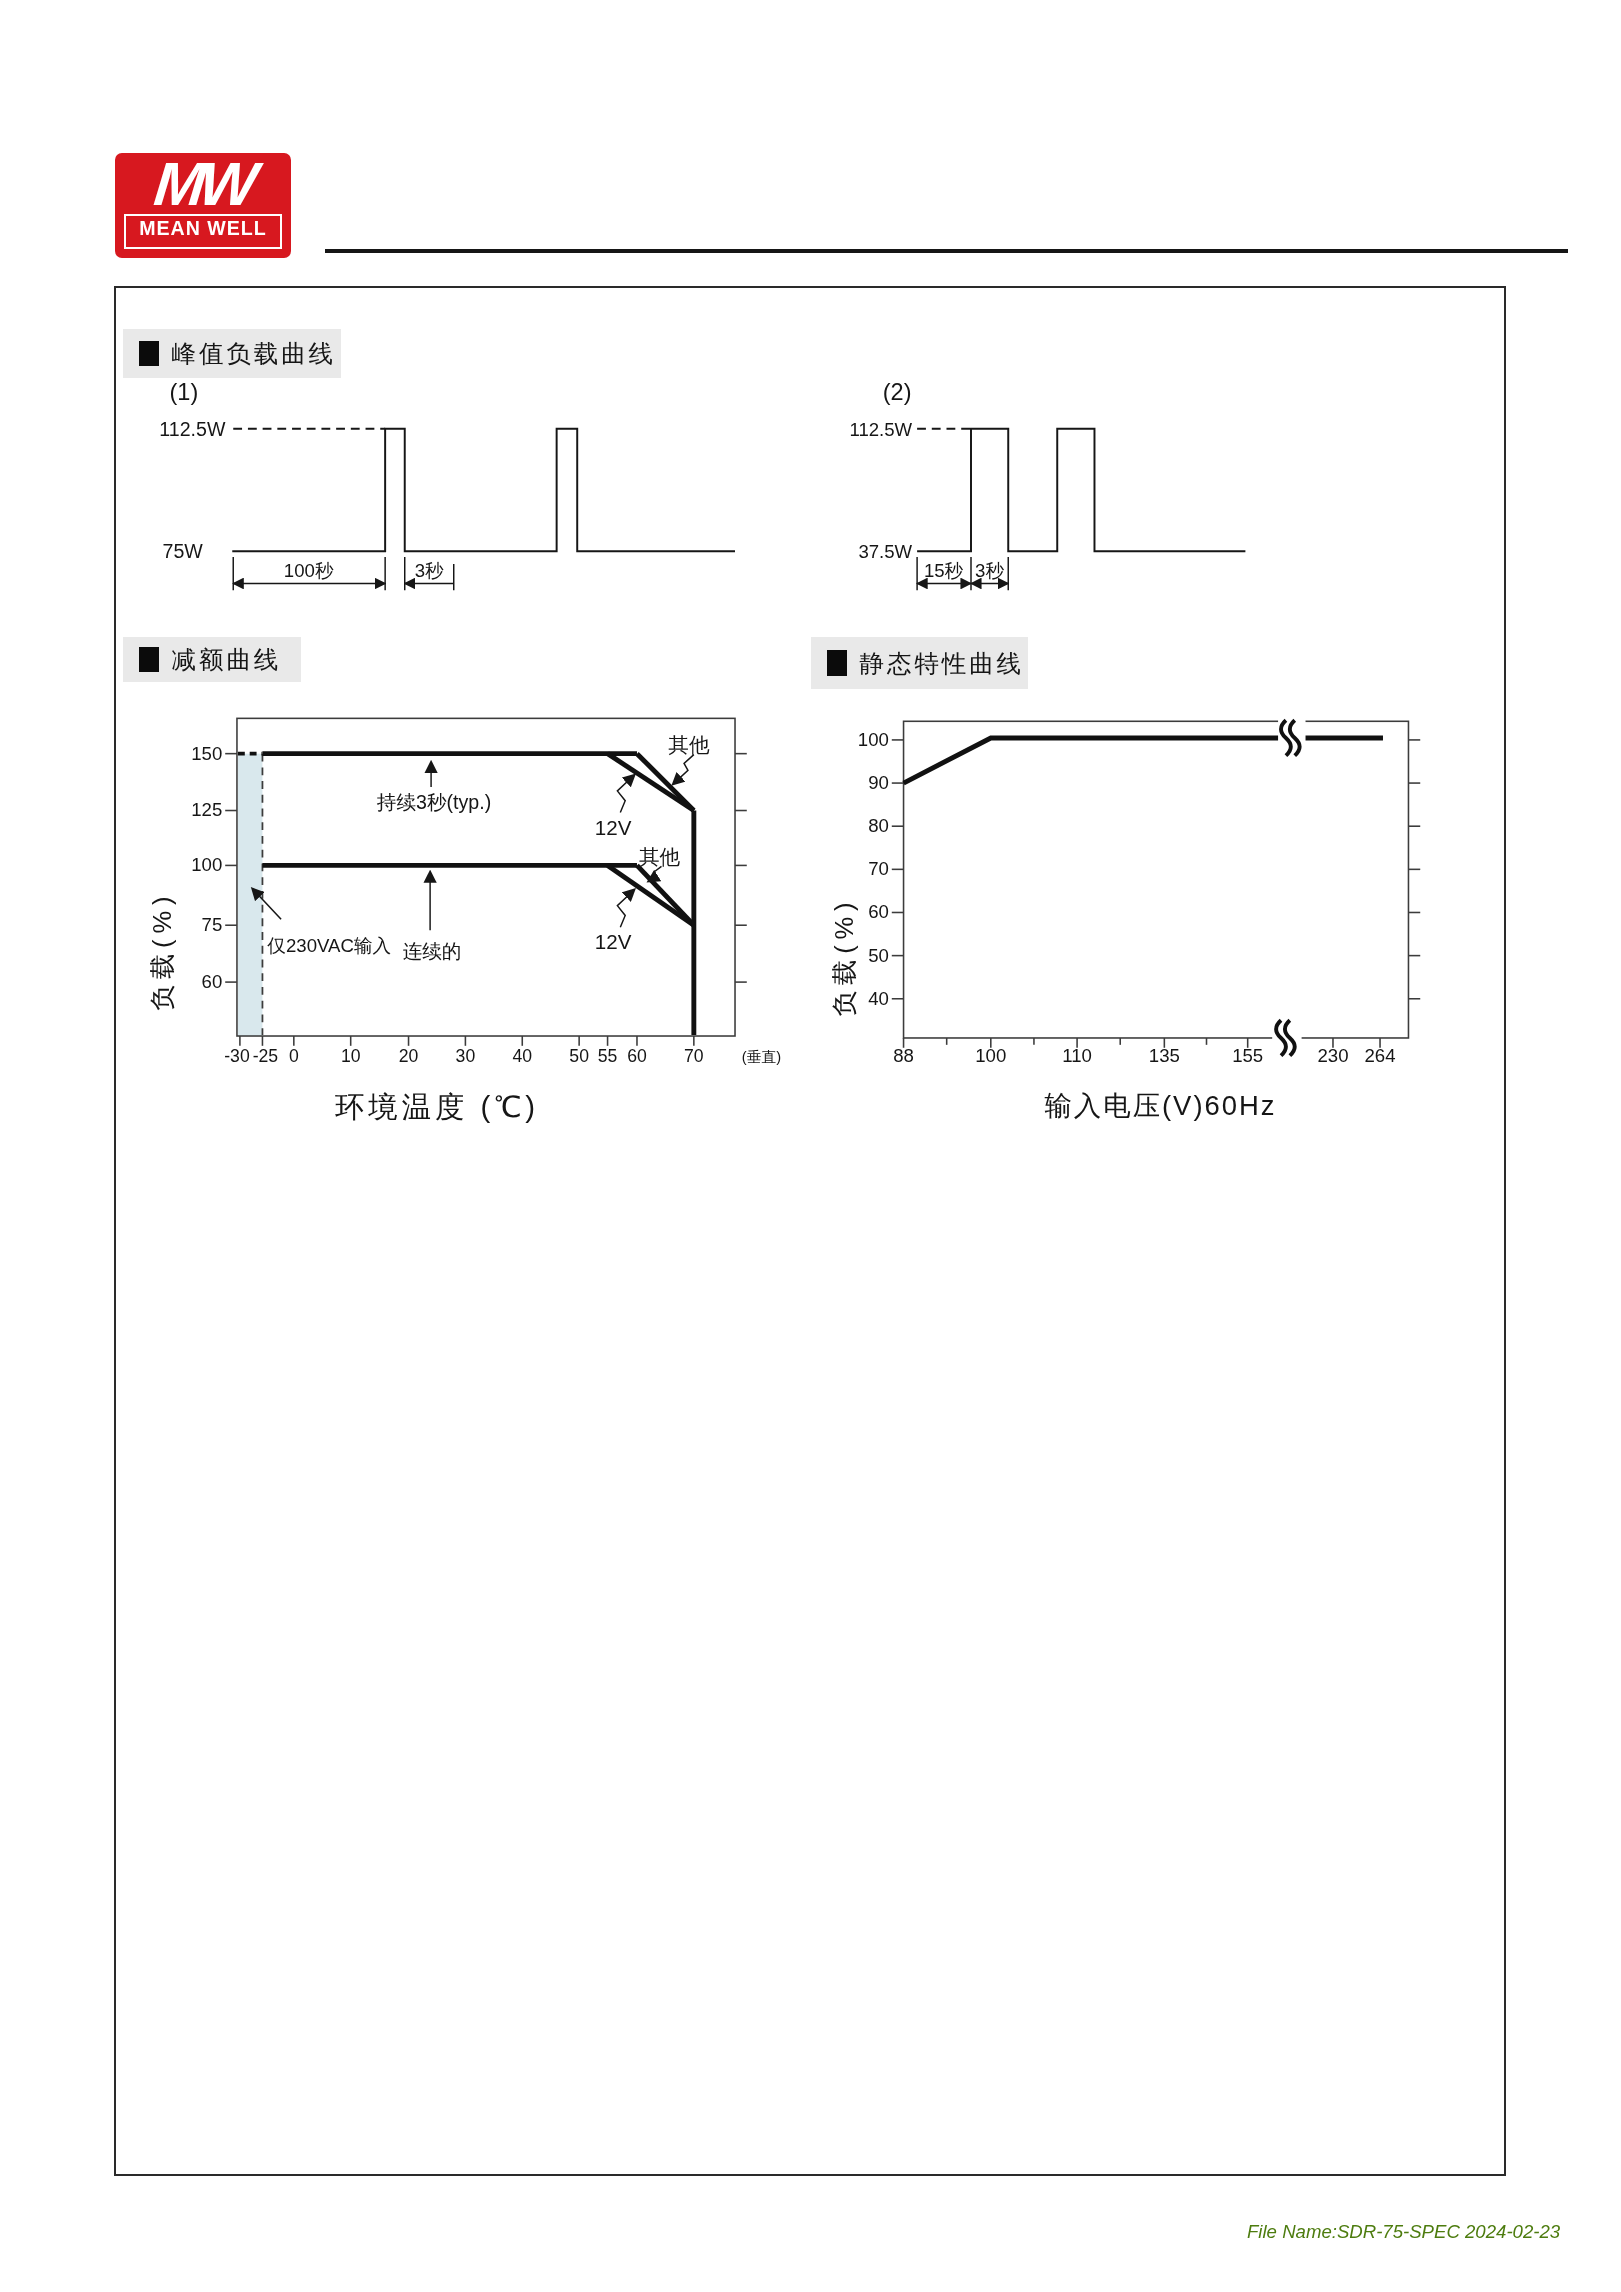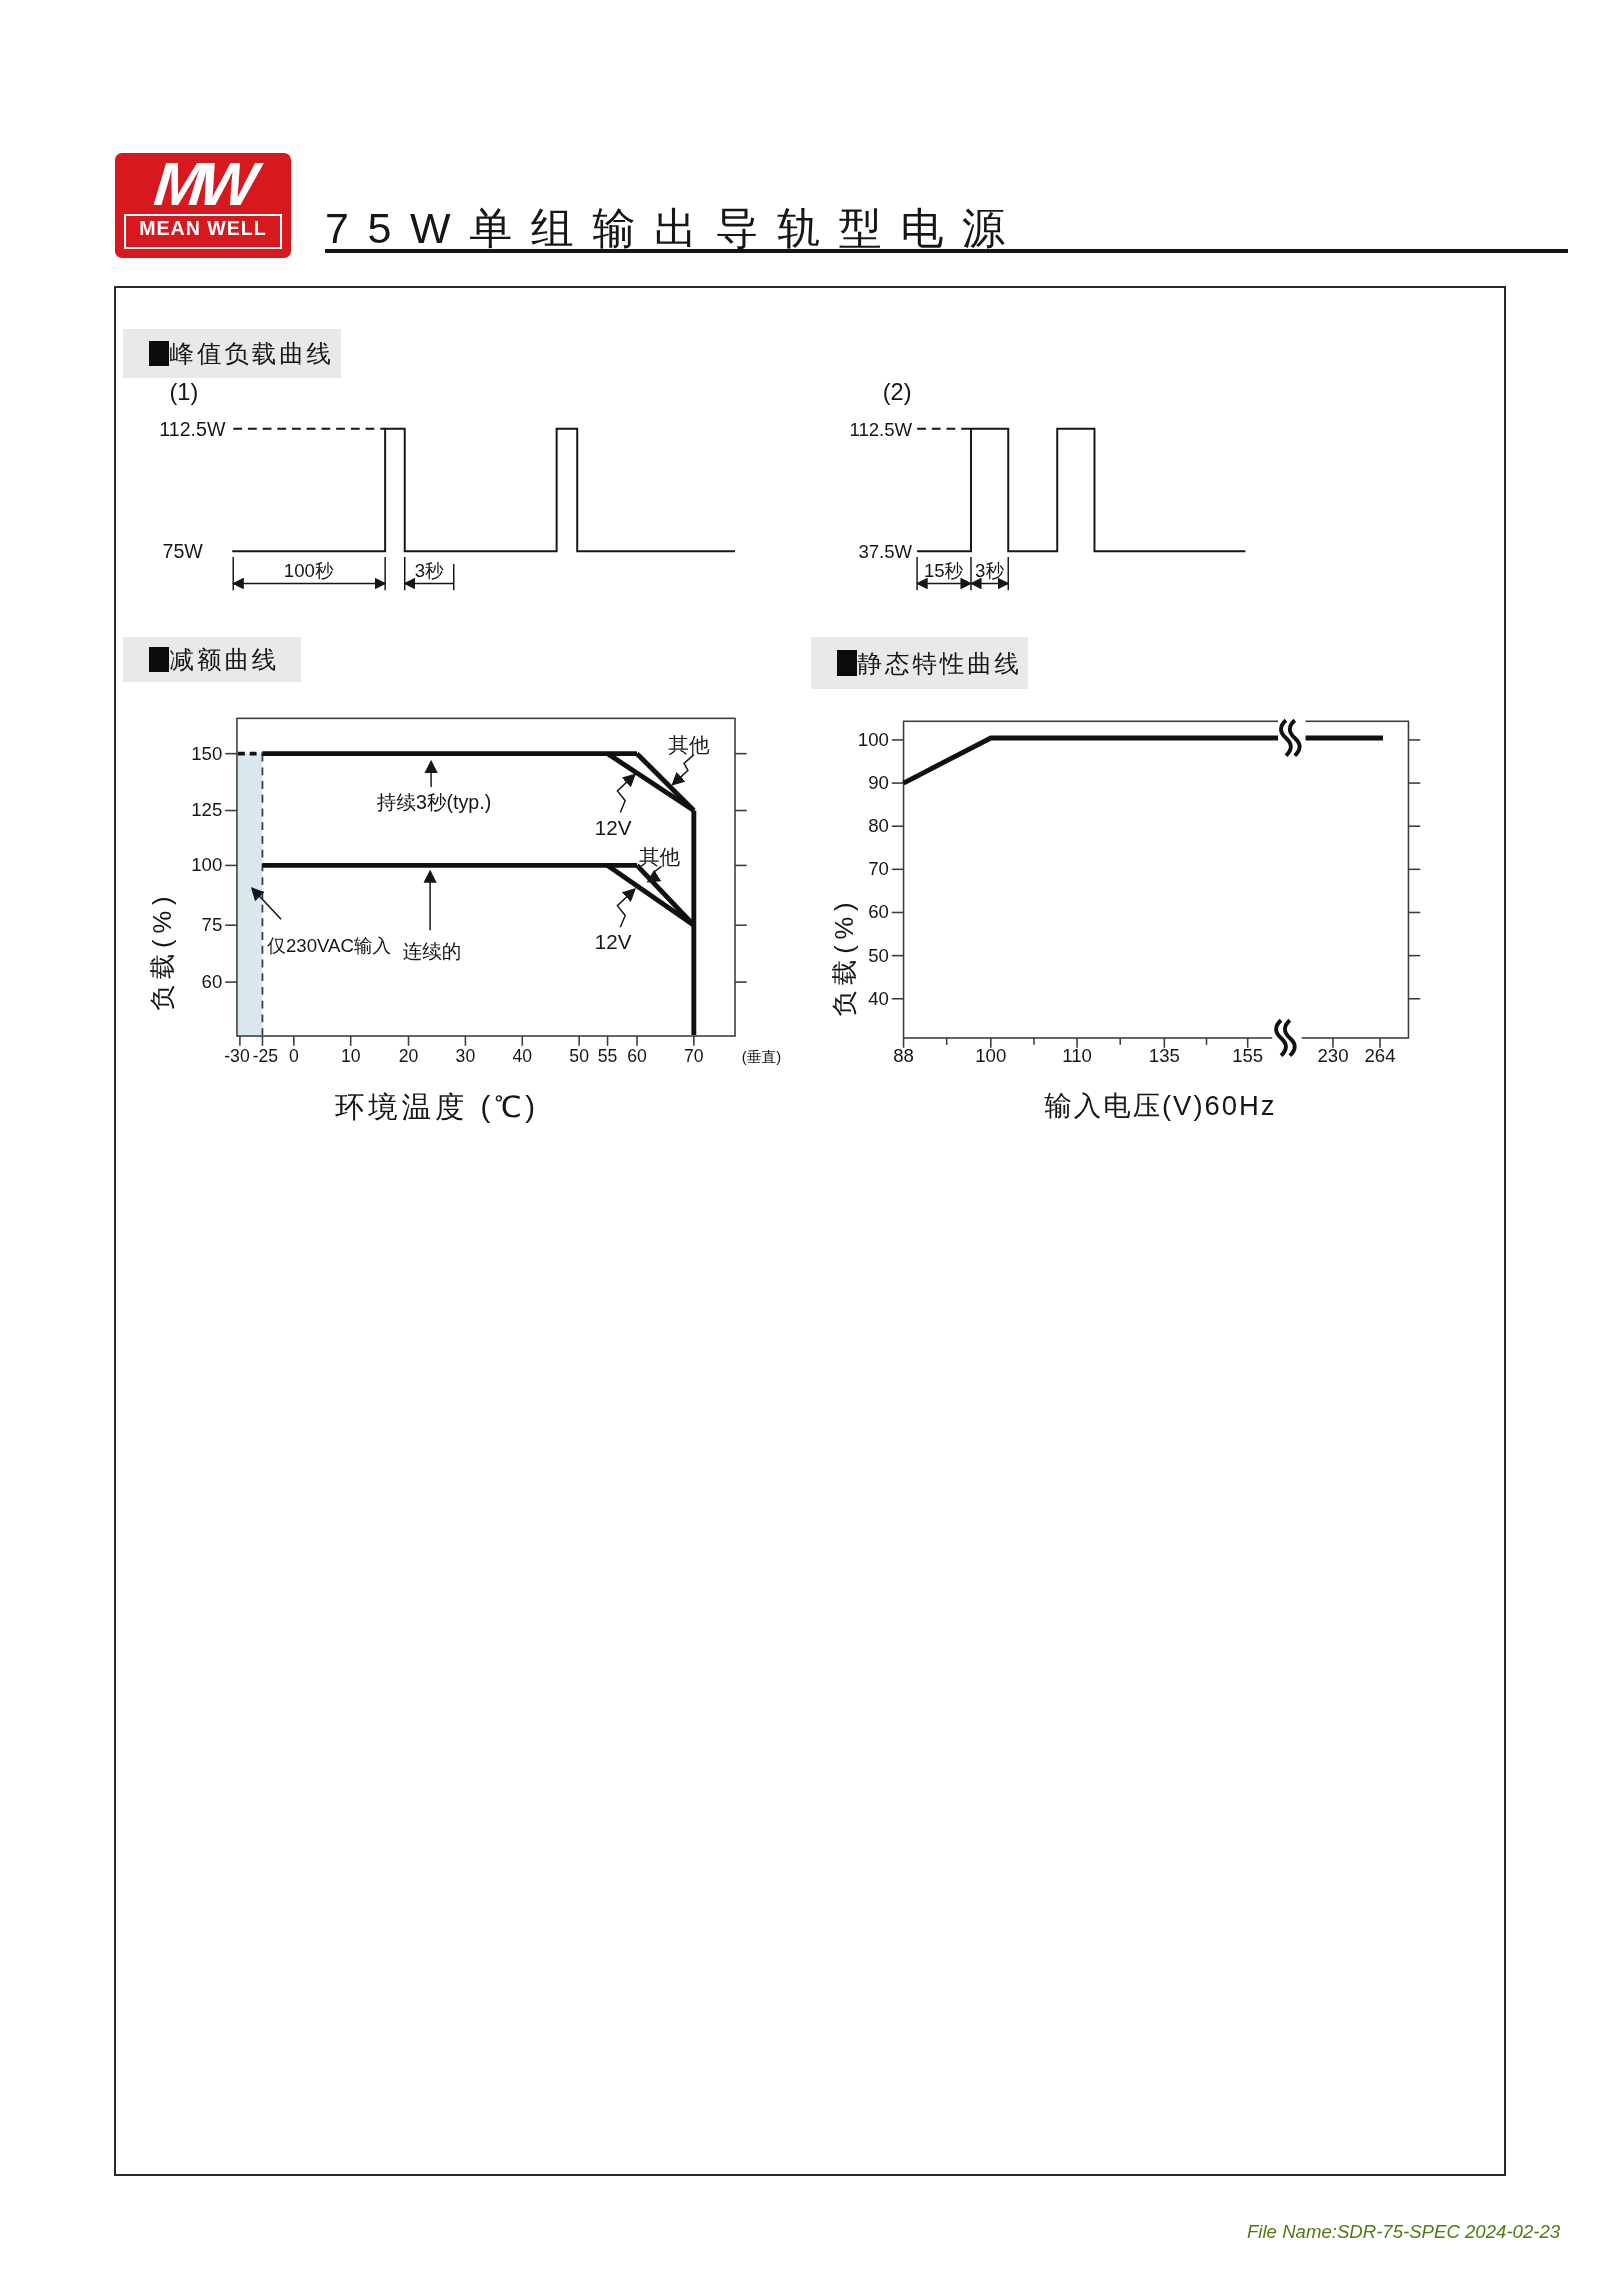--- a/index.html
+++ b/index.html
@@ -15,21 +15,21 @@
               text-align:center;color:#fff;font-weight:bold;font-size:19.6px;
               letter-spacing:1px;padding:1px 0 7px 0;}
   .doc-title{left:325px;top:200px;font-size:43px;letter-spacing:18.6px;font-weight:500;white-space:nowrap;}
   .series{left:1233px;top:196px;display:flex;align-items:baseline;white-space:nowrap;}
   .series-code{font-size:47px;font-weight:bold;letter-spacing:2px;}
   .series-suffix{font-size:41px;font-weight:600;letter-spacing:7.8px;margin-left:5.9px;}
   .title-rule{left:325px;top:249px;width:1243px;height:3.9px;background:#161616;}
   
   .frame{left:114px;top:286px;width:1388px;height:1886px;border:2px solid #2a2a2a;background:#fff;}
   
-  .sec{background:#e9e9e9;display:flex;align-items:center;gap:1px;padding-left:26px;box-sizing:border-box;}
+  .sec{background:#e9e9e9;display:flex;align-items:center;gap:13px;padding-left:16px;box-sizing:border-box;}
   .sec-square{width:19.6px;height:25.5px;background:#0b0b0b;flex:0 0 auto;}
   .sec-label{font-size:24.5px;letter-spacing:2.9px;white-space:nowrap;}
   .sec-peak{left:123px;top:329px;width:218px;height:49px;}
   .sec-derating{left:123px;top:637px;width:178px;height:45px;}
   .sec-static{left:811px;top:637px;width:217px;height:52px;}
   
   svg{position:absolute;overflow:visible;}
   svg text{font-family:"Liberation Sans",sans-serif;fill:#161616;}
   .thin{stroke:#161616;stroke-width:2;fill:none;}
   .dim{stroke:#161616;stroke-width:1.5;fill:none;}
@@ -41,21 +41,20 @@
 </style>
 </head>
 <body>
 
 <div class="page">
 
   <div class="abs logo">
     <div class="logo-mw">MW</div>
     <div class="logo-strip">MEAN WELL</div>
   </div>
-  <div class="abs doc-title">75W单组输出导轨型电源</div>
   <div class="abs title-rule"></div>
 
   <div class="abs frame"></div>
 
   <div class="abs sec sec-peak">
     <span class="sec-square"></span>
     <span class="sec-label">峰值负载曲线</span>
   </div>
   <div class="abs sec sec-derating">
     <span class="sec-square"></span>

